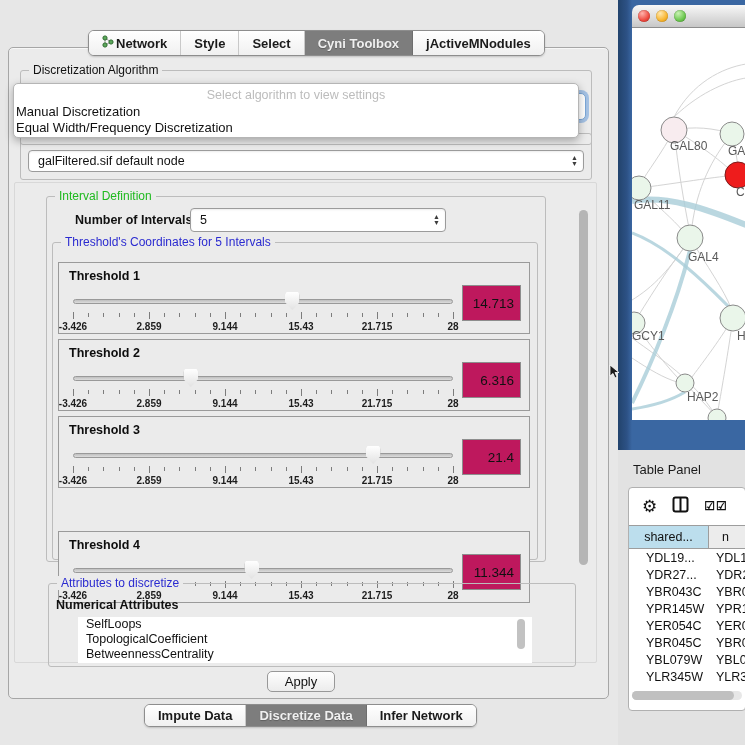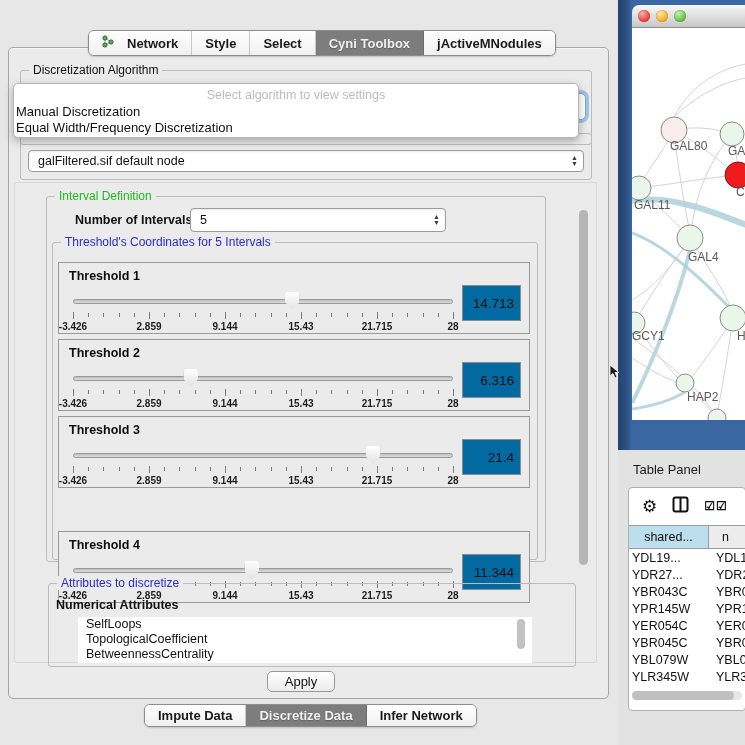--- a/index.html
+++ b/index.html
@@ -11,21 +11,21 @@
   .titlebar{position:absolute;left:0;top:0;width:618px;height:26px;background:linear-gradient(#f2f2f2,#e3e3e3)}
   .titlebar .title{position:absolute;left:14px;top:5px;font-size:13px;color:#1a1a1a}
   .float-btn{position:absolute;right:27px;top:8px;width:10px;height:10px;border:2px solid #1a1a1a;border-radius:1px;background:#fff}
   .close-btn{position:absolute;right:7px;top:5px;font-size:13px;font-weight:bold;color:#000;line-height:15px}
 
   .main-panel{position:absolute;left:8px;top:47px;width:601px;height:652px;background:#ebebeb;border:1px solid #a6a6a6;border-radius:5px;box-shadow:inset 0 1px 0 #f7f7f7}
 
   .tab-bar{position:absolute;display:flex;border:1px solid #8d8d8d;border-radius:6px;overflow:hidden;background:#fff;box-shadow:0 1px 2px rgba(0,0,0,.18);z-index:6}
   .top-tabs{left:88px;top:30px;height:26px}
   .bottom-tabs{left:144px;top:704px;height:23px}
-  .tab{display:flex;align-items:center;gap:13px;padding:0 13px;font-size:13px;font-weight:bold;color:#1a1a1a;background:linear-gradient(#ffffff,#f0f0f0);border-right:1px solid #c9c9c9;white-space:nowrap}
+  .tab{display:flex;align-items:center;gap:2px;padding:0 13px;font-size:13px;font-weight:bold;color:#1a1a1a;background:linear-gradient(#ffffff,#f0f0f0);border-right:1px solid #c9c9c9;white-space:nowrap}
   .tab:last-child{border-right:none}
   .tab.selected{background:#7d7d7d;color:#f0f0f0;border-right-color:#6e6e6e;text-shadow:0 1px 1px rgba(0,0,0,.25)}
 
   .group{position:absolute;border:1px solid #bcbcbc;border-radius:3px;background:transparent}
   .group-title{position:absolute;top:-8px;left:8px;background:#ebebeb;padding:0 4px;font-size:12px;white-space:nowrap}
   .gt-black{color:#111}.gt-green{color:#1fba1f}.gt-blue{color:#2a2ad0}
 
   .combo{position:absolute;background:#fff;border:1px solid #9b9b9b;border-radius:4px;font-size:12.5px;display:flex;align-items:center;box-shadow:inset 0 1px 2px rgba(0,0,0,.08)}
   .combo .val{flex:1;padding-left:9px;color:#111;white-space:nowrap;overflow:hidden}
   .combo .stepper{width:17px;align-self:stretch;display:flex;flex-direction:column;align-items:center;justify-content:center;color:#3c3c3c;font-size:7px;line-height:6px}
@@ -43,21 +43,21 @@
   .threshold-box{position:absolute;left:58px;width:472px;height:72px;border:1px solid #9a9a9a;background:#ebebeb}
   .th-label{position:absolute;left:10px;top:6px;font-weight:bold;font-size:12.5px;color:#0d0d0d}
   .slider-zone{position:absolute;left:14px;top:28px;width:380px;height:42px}
   .track{position:absolute;left:0;top:8px;width:100%;height:5px;border-radius:3px;background:linear-gradient(#bfbfbf,#dcdcdc);border:1px solid #999}
   .thumb{position:absolute;top:1px;width:15px;height:18px;transform:translateX(-50%);background:linear-gradient(#ffffff,#e2e2e2);clip-path:polygon(12% 0,88% 0,100% 16%,100% 55%,50% 100%,0 55%,0 16%);filter:drop-shadow(0 1px 1px rgba(0,0,0,.45))}
   .ticks{position:absolute;left:0;top:21px;width:100%;height:8px}
   .tick{position:absolute;top:1px;width:1px;height:4px;background:#7c7c7c}
   .tick.major{height:7px;top:0}
   .scale-labels{position:absolute;left:0;top:30px;width:100%;height:12px}
   .scale-label{position:absolute;transform:translateX(-50%);font-size:10px;font-weight:bold;color:#1d1d1d;white-space:nowrap}
-  .value-box{position:absolute;right:8px;top:22px;width:59px;height:36px;background:#0369a1;border:1px solid #8d8d8d;font-size:13.5px;display:flex;align-items:center;justify-content:flex-end;padding-right:6px}
+  .value-box{position:absolute;right:8px;top:22px;width:59px;height:36px;background:#be185d;border:1px solid #8d8d8d;font-size:13.5px;display:flex;align-items:center;justify-content:flex-end;padding-right:6px}
 
   .nint-label{position:absolute;left:75px;top:213px;font-weight:bold;font-size:12.5px}
   .attrs-sub{position:absolute;left:56px;top:598px;font-weight:bold;font-size:12.5px;z-index:2}
   .attr-list{position:absolute;left:78px;top:617px;width:454px;height:46px;background:#fff;overflow:hidden;z-index:2}
   .attr-item{font-size:12.5px;color:#111;height:15px;line-height:15px;padding-left:8px;white-space:nowrap}
   .attr-scroll{position:absolute;left:517px;top:619px;width:8px;height:30px;background:#c2c2c2;border-radius:4px;z-index:3}
 
   .apply-btn{position:absolute;left:267px;top:671px;width:68px;height:21px;background:linear-gradient(#fefefe,#ececec);border:1px solid #989898;border-radius:5px;font-size:13px;display:flex;align-items:center;justify-content:center;z-index:2}
 
   
@@ -75,21 +75,21 @@
   .tp-title{position:absolute;left:15px;top:12px;font-size:13px;color:#1a1a1a}
   .tp-card{position:absolute;left:10px;top:37px;width:118px;height:224px;background:#fff;border:1px solid #b0b0b0;border-radius:4px;overflow:hidden}
   .tp-toolbar{position:absolute;left:0;top:0;width:100%;height:36px;display:flex;align-items:center;padding-left:13px;gap:15px}
   .gear-icon{font-size:17px;color:#111;line-height:17px}
   .checks{font-size:12px;letter-spacing:1px;color:#111;font-weight:bold}
   .tp-header{position:absolute;left:0;top:37px;width:220px;height:24px;display:flex;border-top:1px solid #9d9d9d;border-bottom:1px solid #9d9d9d;font-size:12.5px}
   .tp-col1{width:80px;background:#bcdeed;border-right:1px solid #9d9d9d;display:flex;align-items:center;justify-content:center}
   .tp-col2{flex:1;background:#ececec;display:flex;align-items:center;padding-left:13px}
   .tp-rows{position:absolute;left:0;top:61px;width:220px;height:140px;overflow:hidden}
   .tp-row{display:flex;height:17px;align-items:center;font-size:12.5px}
-  .tp-row .c1{width:80px;padding-left:3px;white-space:nowrap;overflow:hidden}
+  .tp-row .c1{width:80px;padding-left:17px;white-space:nowrap;overflow:hidden}
   .tp-row .c2{flex:1;padding-left:7px;white-space:nowrap;overflow:hidden}
   .tp-hscroll{position:absolute;left:3px;top:203px;width:110px;height:9px;background:#e7e7e7;border-radius:5px}
   .tp-hthumb{position:absolute;left:0;top:0;width:102px;height:9px;background:#c0c0c0;border-radius:5px}
 
   .cursor{position:absolute;left:609px;top:365px;z-index:20}
 </style>
 </head>
 <body>
 
 <div class="left-panel">

